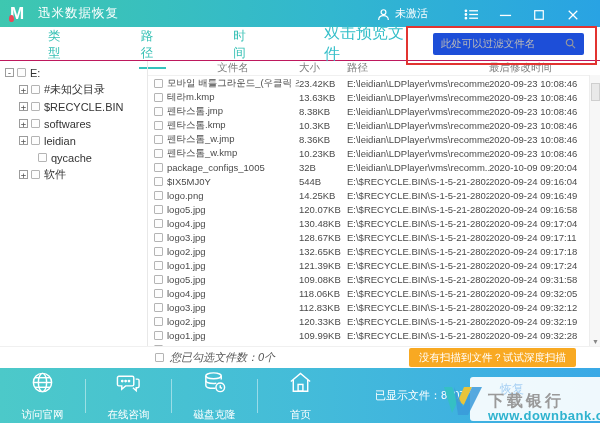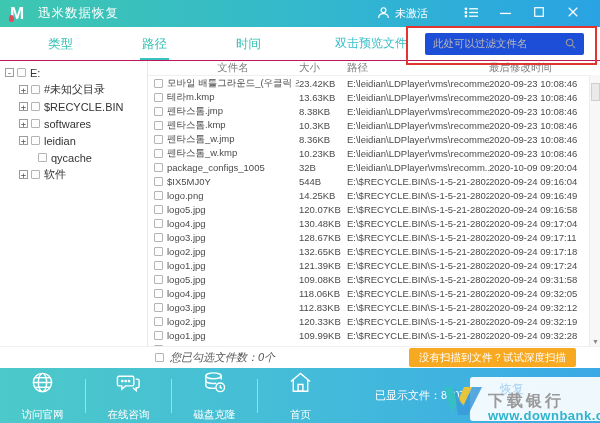--- a/index.html
+++ b/index.html
@@ -5,31 +5,31 @@
   html,body{margin:0;padding:0;}
   body{width:600px;height:423px;font-family:"Liberation Sans",sans-serif;overflow:hidden;position:relative;background:#fff;}
   .window{position:relative;width:600px;height:423px;overflow:hidden;}
 
   
   .titlebar{height:27px;background:linear-gradient(90deg,#3ec7b0 0%,#32b7cf 55%,#29a3e3 100%);display:flex;align-items:center;color:#fff;padding:0 10px;box-sizing:border-box;}
   .logo{width:22px;height:20px;position:relative;margin-right:6px;display:flex;align-items:center;}
   .logo .m{font-weight:bold;font-size:17px;color:#fff;line-height:20px;}
   .logo .dot{position:absolute;left:-1px;bottom:2px;width:5px;height:7px;background:#e8485a;border-radius:50% 50% 50% 50%/60% 60% 40% 40%;}
   .title{font-size:12.5px;letter-spacing:1px;}
-  .tb-right{margin-left:auto;display:flex;align-items:flex-start;gap:0;}
+  .tb-right{margin-left:auto;display:flex;align-items:flex-end;gap:0;}
   .tb-right .ctl{display:flex;align-items:center;justify-content:center;color:#fff;cursor:pointer;}
   .activation{font-size:11px;margin:0 26px 0 5px;}
   .wbtn{width:34px;text-align:center;font-size:13px;}
   .wbtn svg{display:block;margin:0 auto;}
 
   
   .tabbar{height:34px;background:#fff;border-bottom:1px solid #be185d;display:flex;align-items:center;padding-left:46px;box-sizing:border-box;}
   .tab{color:#35c0b4;font-size:12.5px;margin-right:65px;cursor:pointer;padding:9px 2px 7px;}
   .tab.active{border-bottom:2px solid #35c3bd;padding-bottom:5px;}
-  .preview-hint{margin-left:auto;color:#35bfc9;font-size:12px;margin-right:18px;}
+  .preview-hint{margin-left:auto;color:#35bfc9;font-size:16px;margin-right:18px;}
   .search{width:159px;height:22px;background:#1d4ed8;border-radius:2px;display:flex;align-items:center;margin-right:16px;padding:0 8px;box-sizing:border-box;}
   .search .ph{color:#b8b8b8;font-size:10.5px;flex:1;white-space:nowrap;overflow:hidden;}
   .search svg{flex:none;}
 
   
   .red-box{position:absolute;left:406px;top:26px;width:187px;height:35px;border:2px solid #e23430;z-index:40;pointer-events:none;}
 
   
   .main{display:flex;height:285px;}
   .tree{width:148px;border-right:1px solid #e8e8e8;box-sizing:border-box;padding-top:3px;overflow:hidden;}

